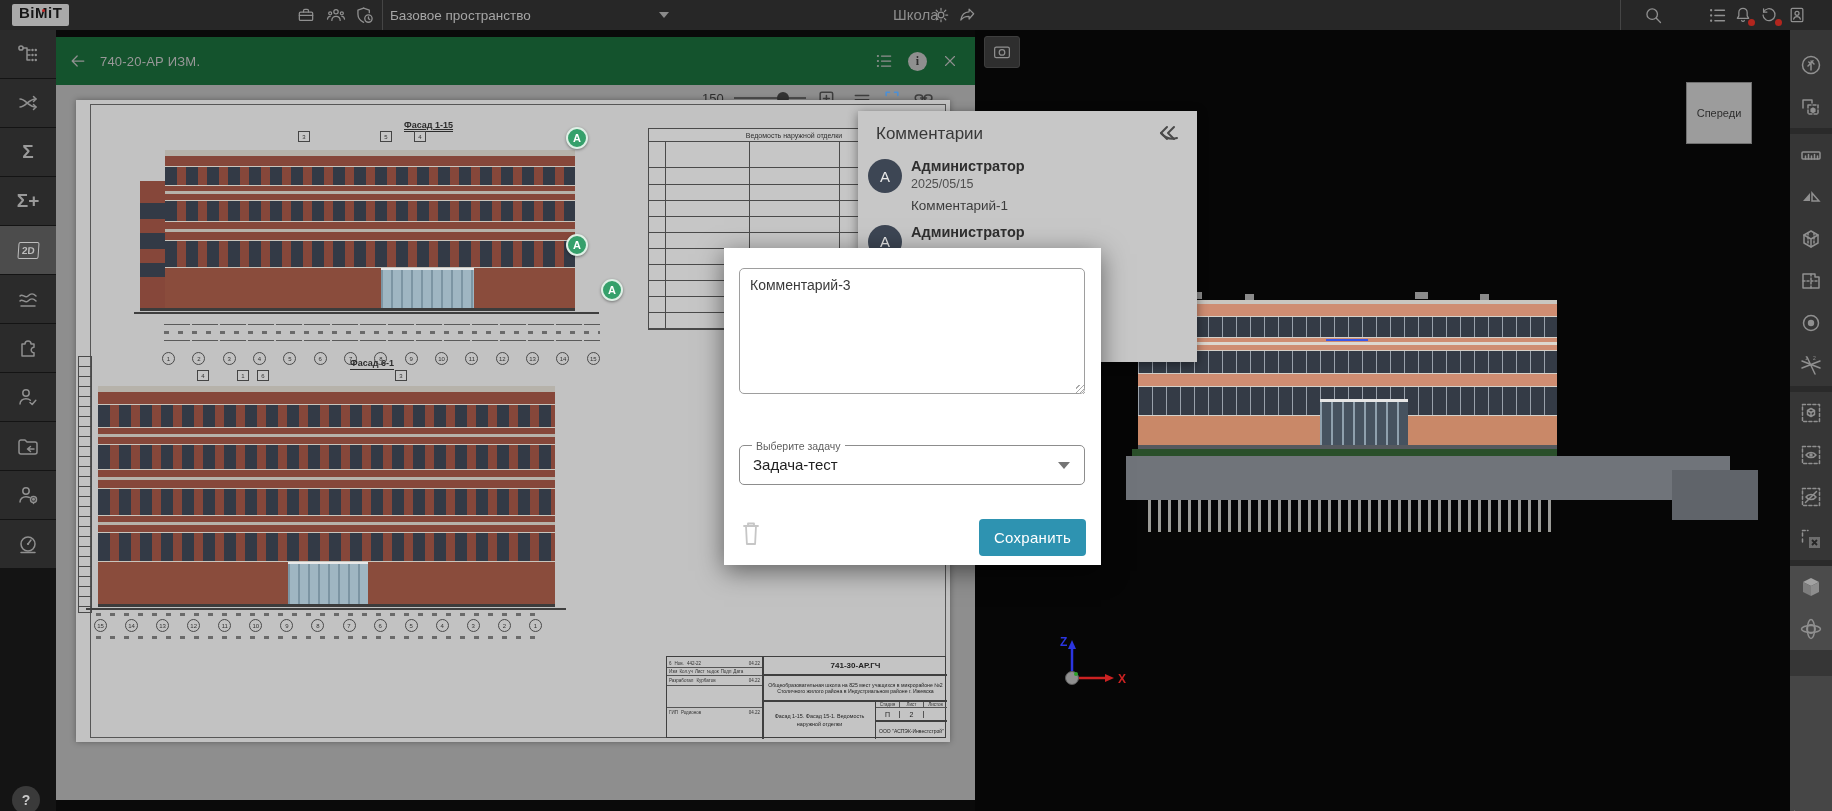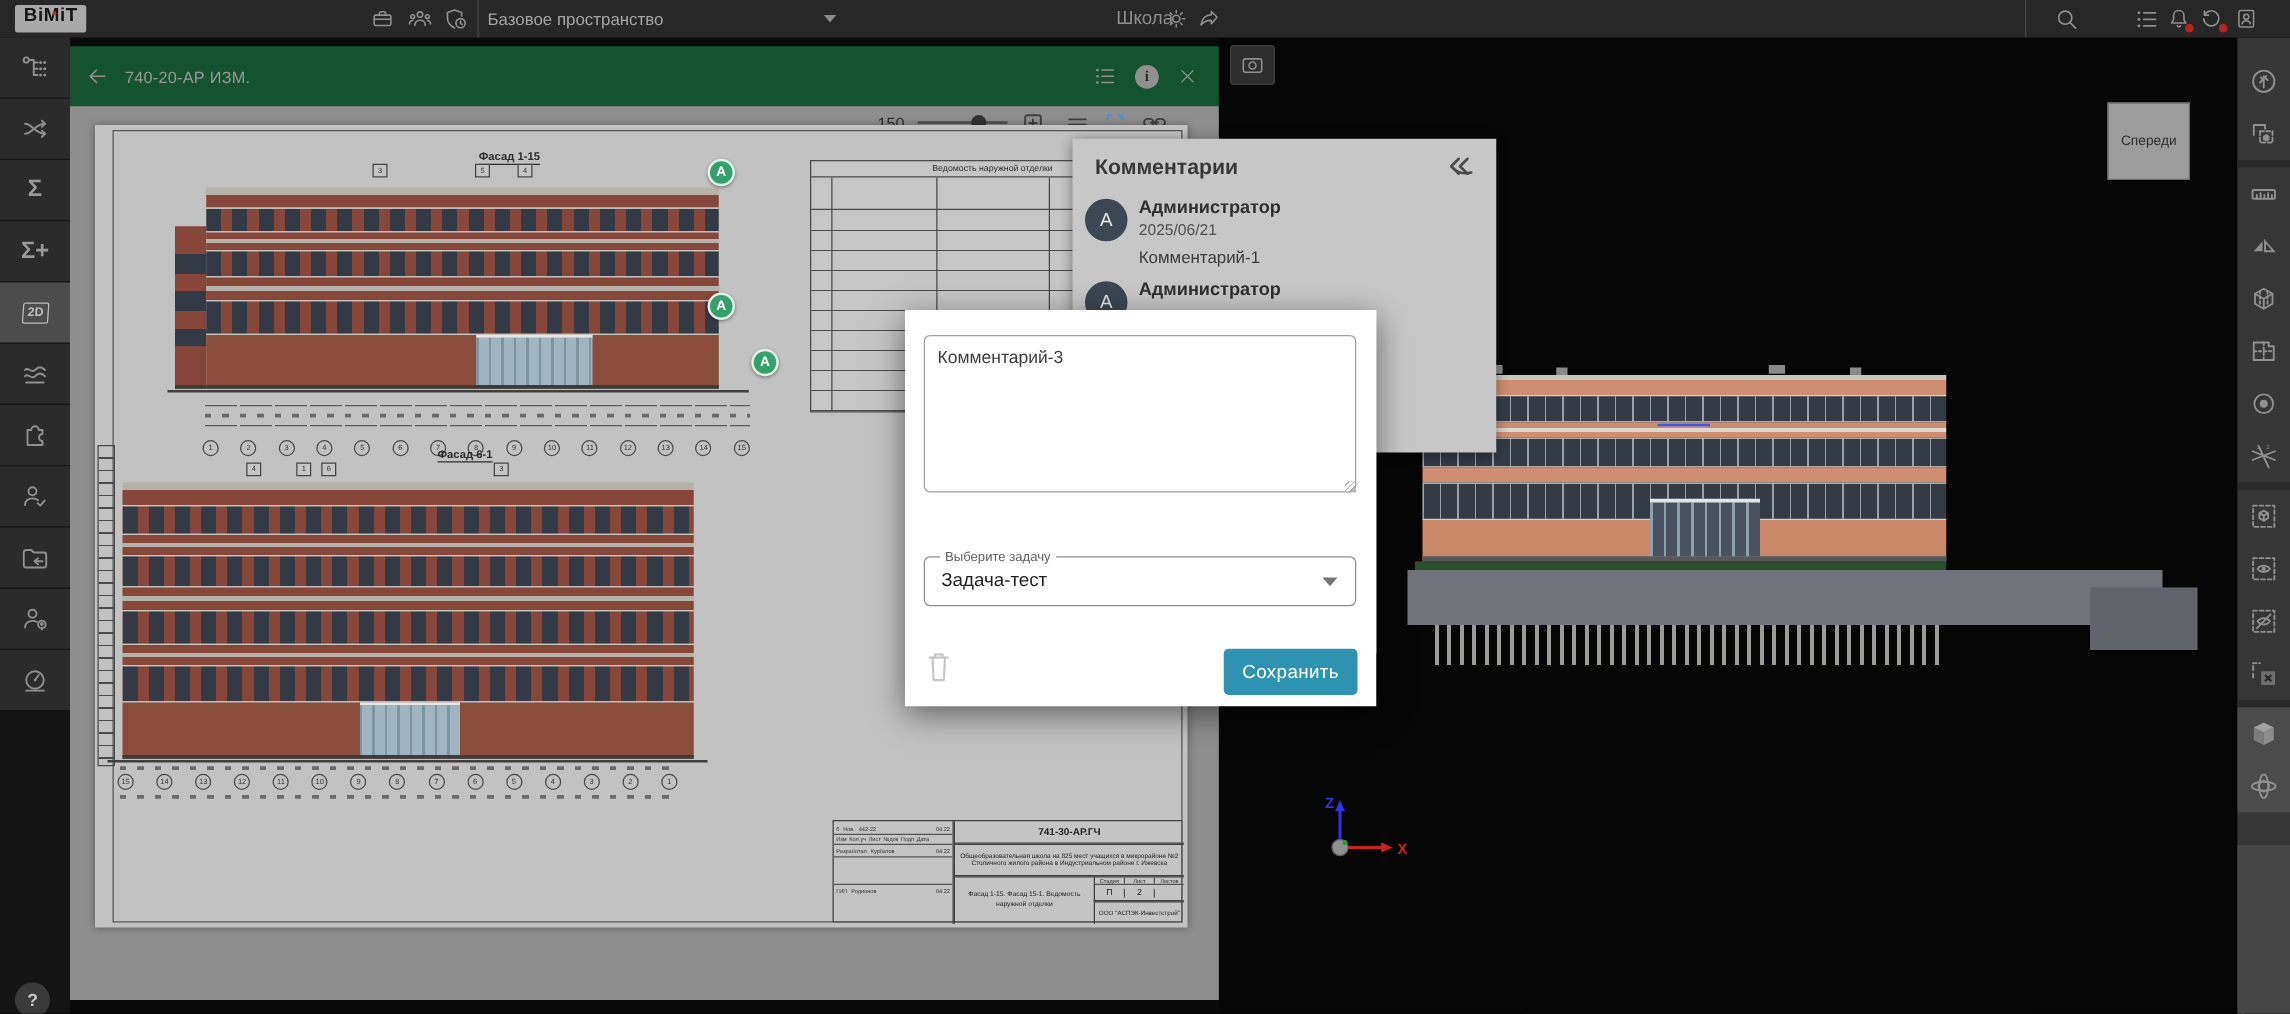--- a/index.html
+++ b/index.html
@@ -105,21 +105,21 @@
   .tblock{position:absolute;border:1.2px solid #3f3f3f;background:#c4c4c4;color:#222;}
   .tb-cell{position:absolute;border:1px solid #3f3f3f;display:flex;align-items:center;justify-content:center;
            text-align:center;overflow:hidden;}
   .tb-headers{display:flex;gap:2px;font-size:4.5px;color:#333;}
   .tb-headers span{flex:0 0 auto;}
 
   
   .comments{position:absolute;left:858px;top:111px;width:339px;height:251px;background:#c7c7c7;
             z-index:8;box-shadow:0 2px 10px rgba(0,0,0,.45);overflow:hidden;}
   .cm-head{display:flex;align-items:center;padding:12px 16px 6px 18px;}
-  .cm-title{font-size:17px;font-weight:bold;color:#383838;}
+  .cm-title{font-size:17px;font-weight:normal;color:#383838;}
   .cm-collapse{margin-left:auto;cursor:pointer;}
   .c-entry{display:flex;gap:9px;padding:8px 14px 4px 10px;}
   .c-avatar{flex:0 0 34px;width:34px;height:34px;border-radius:50%;background:#3d4654;color:#e8e8e8;
             font-size:15px;display:flex;align-items:center;justify-content:center;}
   .c-author{font-size:14.5px;font-weight:bold;color:#2f2f2f;line-height:1.1;}
   .c-date{font-size:12.5px;color:#4f4f4f;margin-top:2px;}
   .c-text{font-size:13.5px;color:#3c3c3c;margin-top:7px;}
 
   
   .modal{position:absolute;left:724px;top:248px;width:377px;height:317px;z-index:15;
@@ -478,21 +478,21 @@
               <rect x="13.5" y="8.5" width="9" height="7" rx="3.5"></rect>
               <path d="M9 12h7"></path>
             </g>
           <circle cx="20" cy="17.5" r="2.6" fill="#8e8e8e" stroke="#3f3f3f" stroke-width="1.4"></circle>
           </svg>
       </div>
 
       <div class="sheet">
         <div class="frame"></div>
 
-        <div class="f-title" style="left:307px;top:20px;border-bottom:1px solid #2c2c2c;padding-bottom:1px;">Фасад 1-15</div>
+        <div class="f-title" style="left:328px;top:20px;border-bottom:1px solid #2c2c2c;padding-bottom:1px;text-decoration:underline;">Фасад 1-15</div>
         <div class="abs" style="left:0;top:31px;width:874px;height:11px;">
           <div class="abs" style="left:0;top:0;width:874px;height:11px;" id="callouts-f1">
               <span class="callout" style="left: 222px;">3</span>
               <span class="callout" style="left: 304px;">5</span>
               <span class="callout" style="left: 338px;">4</span>
             </div>
         </div>
 
         <div class="abs" style="left:64px;top:81px;width:25px;height:130px;background:#86473a;border-bottom:3px solid #3c3c3c;">
           <div style="margin-top:22px;height:74px;background:repeating-linear-gradient(180deg,#333a46 0 16px,#86473a 16px 30px);"></div>
@@ -667,21 +667,21 @@
               <path d="M5 10c4.5 5.5 10.5 6.5 16 5"></path>
             </g>
           </svg>
       </span>
     </div>
     <div id="comments-list">
   <div class="c-entry">
     <div class="c-avatar">A</div>
     <div>
       <div class="c-author">Администратор</div>
-      <div class="c-date">2025/06/21</div>
+      <div class="c-date">2025/05/15</div>
       <div class="c-text">Комментарий-1</div>
     </div>
   </div>
 
   <div class="c-entry">
     <div class="c-avatar">A</div>
     <div>
       <div class="c-author">Администратор</div>
       <div class="c-date"></div>
       <div class="c-text"></div>

